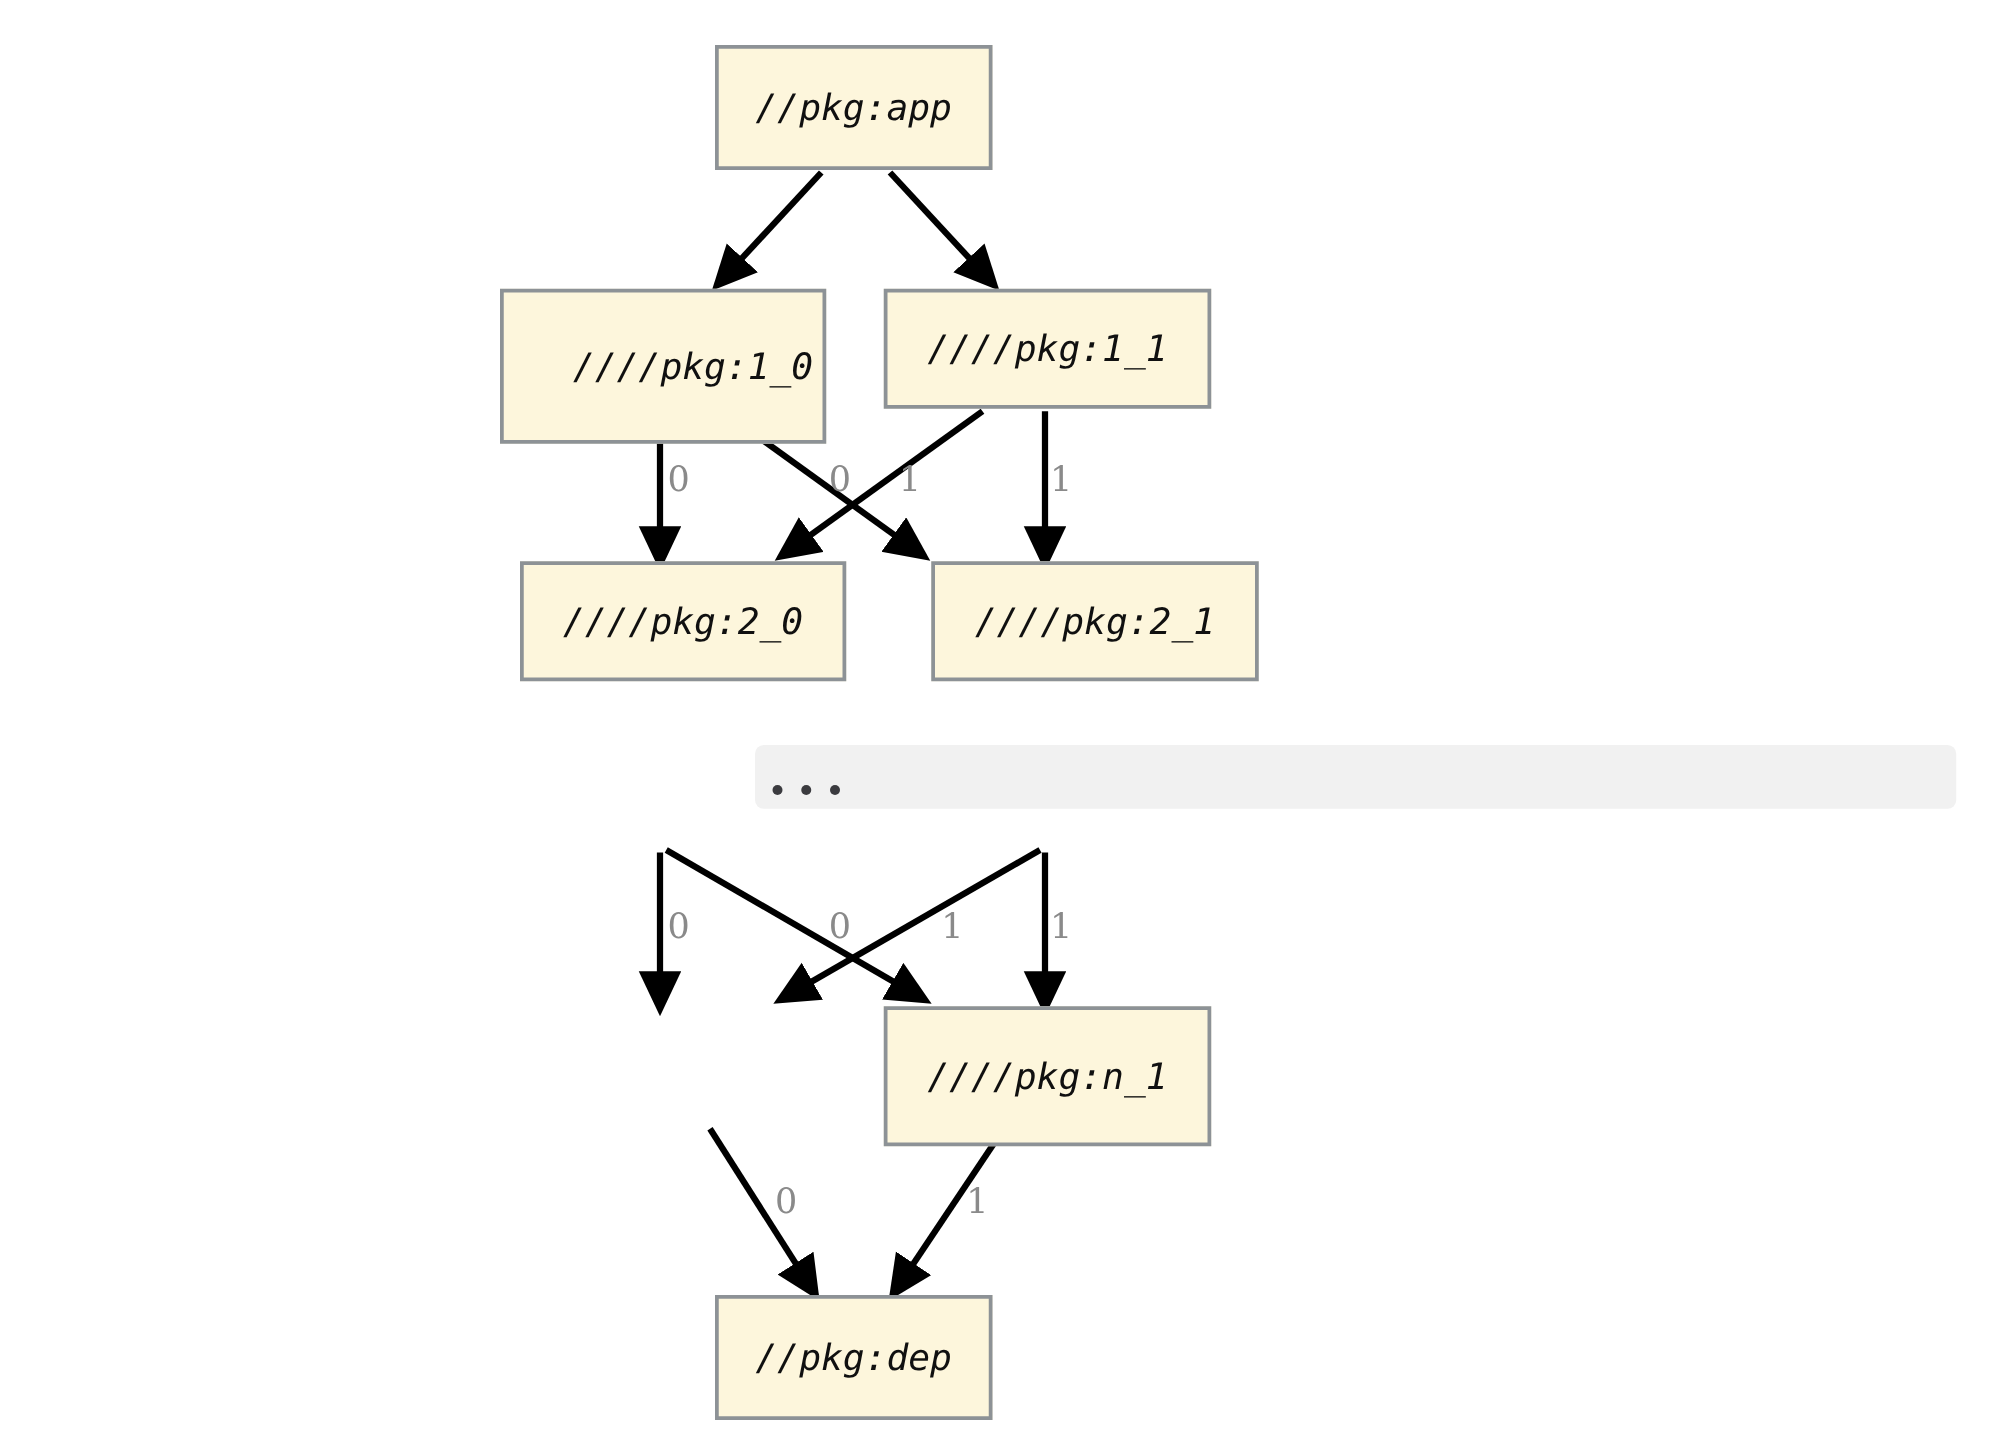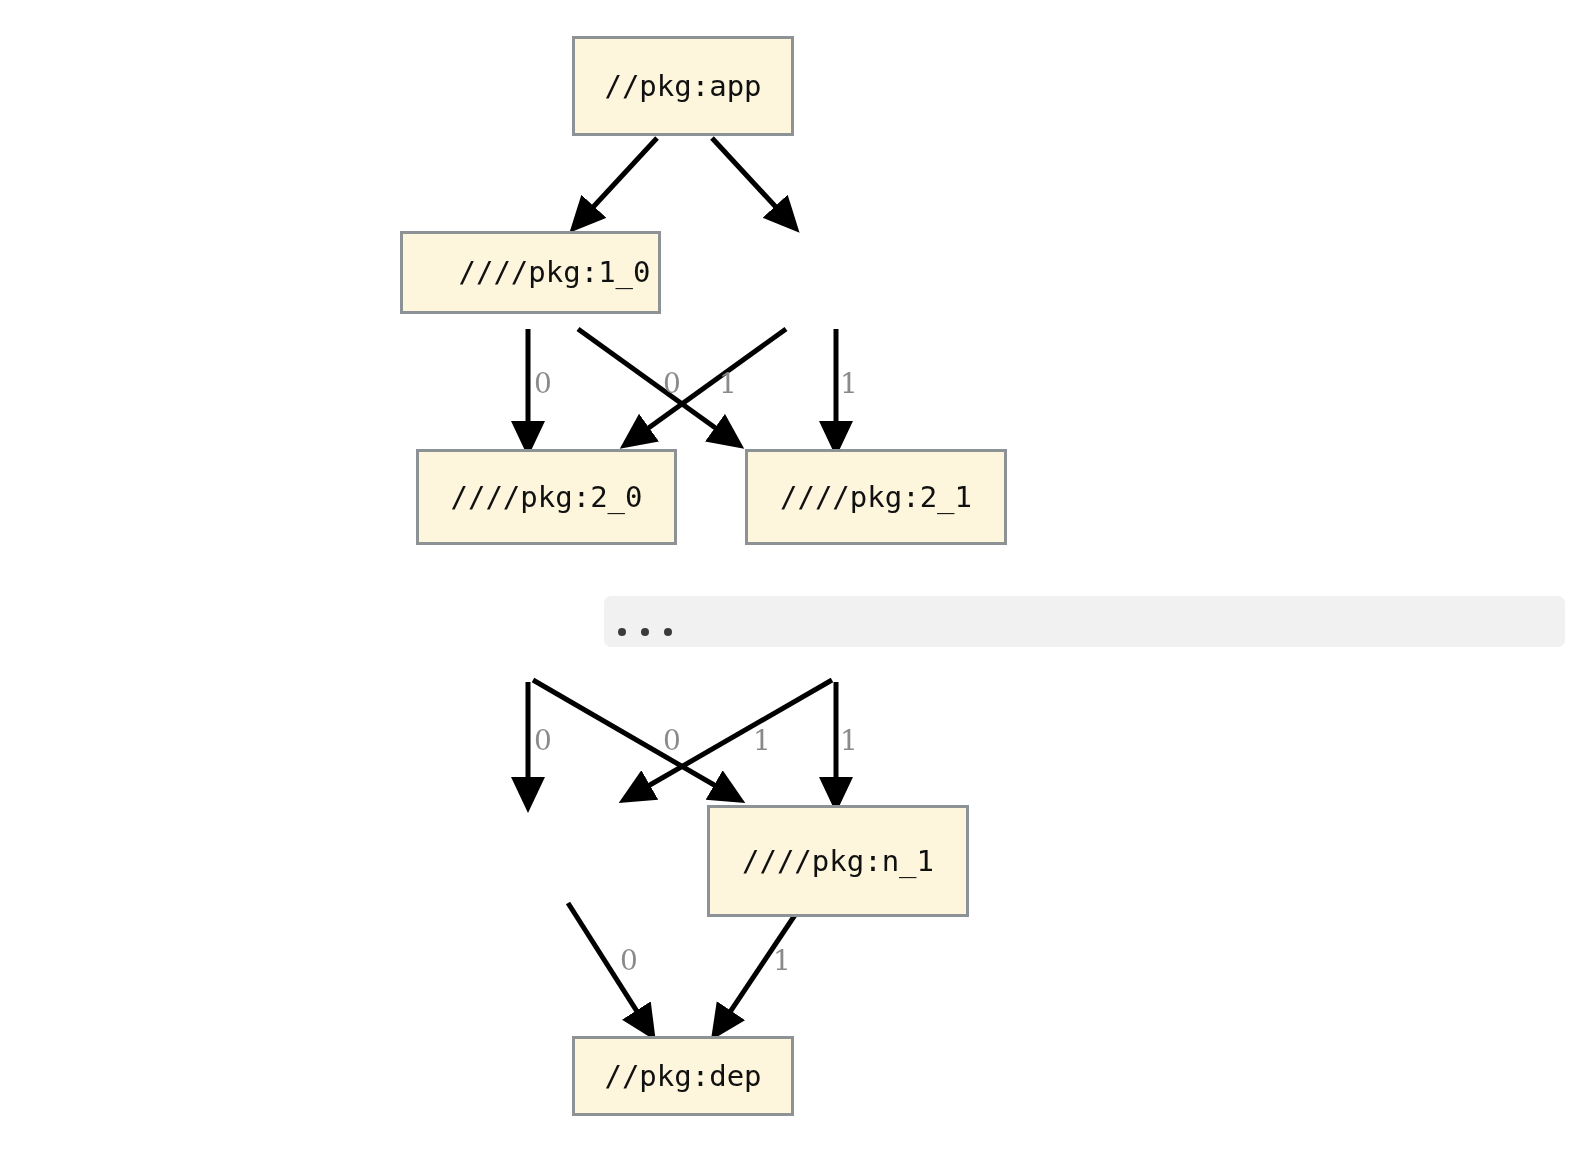--- a/index.html
+++ b/index.html
@@ -25,20 +25,21 @@
   }
   .node-box {
     position: absolute;
     box-sizing: border-box;
     background: #fdf6dc;
     border: 3px solid #8d9296;
     display: flex;
     align-items: center;
     justify-content: center;
     z-index: 3;
+    font-style: italic;
   }
   .node-label {
     font-family: "DejaVu Sans Mono", "Liberation Mono", monospace;
     font-size: 29px;
     color: #101010;
     letter-spacing: 0px;
     white-space: nowrap;
     line-height: 1;
   }
   .edge-label {
@@ -130,39 +131,42 @@
 
     <g>
       <line x1="803" y1="903" x2="722" y2="1024" stroke="#000000" stroke-width="5" marker-end="url(#arrow)"></line>
     </g>
   </svg>
 
   <div class="node-box" style="left:572px; top:36px; width:222px; height:100px;">
     <span class="node-label">//pkg:app</span>
   </div>
 
-  <div class="node-box" style="left:400px; top:231px; width:261px; height:83px;padding-left:48px;">
+  <div class="node-box" style="left:400px; top:231px; width:261px; height:124px;padding-left:48px;">
     <span class="node-label">////pkg:1_0</span>
   </div>
 
+  <div class="node-box" style="left:707px; top:231px; width:262px; height:96px;">
+    <span class="node-label">////pkg:1_1</span>
+  </div>
 
   <div class="node-box" style="left:416px; top:449px; width:261px; height:96px;">
     <span class="node-label">////pkg:2_0</span>
   </div>
 
   <div class="node-box" style="left:745px; top:449px; width:262px; height:96px;">
     <span class="node-label">////pkg:2_1</span>
   </div>
 
 
   <div class="node-box" style="left:707px; top:805px; width:262px; height:112px;">
     <span class="node-label">////pkg:n_1</span>
   </div>
 
-  <div class="node-box" style="left:572px; top:1036px; width:222px; height:80px;">
+  <div class="node-box" style="left:572px; top:1036px; width:222px; height:100px;">
     <span class="node-label">//pkg:dep</span>
   </div>
 
   <span class="edge-label" style="left:534px; top:370px;">0</span>
   <span class="edge-label" style="left:663px; top:370px;">0</span>
   <span class="edge-label" style="left:719px; top:370px;">1</span>
   <span class="edge-label" style="left:840px; top:370px;">1</span>
 
   <span class="edge-label" style="left:534px; top:727px;">0</span>
   <span class="edge-label" style="left:663px; top:727px;">0</span>

